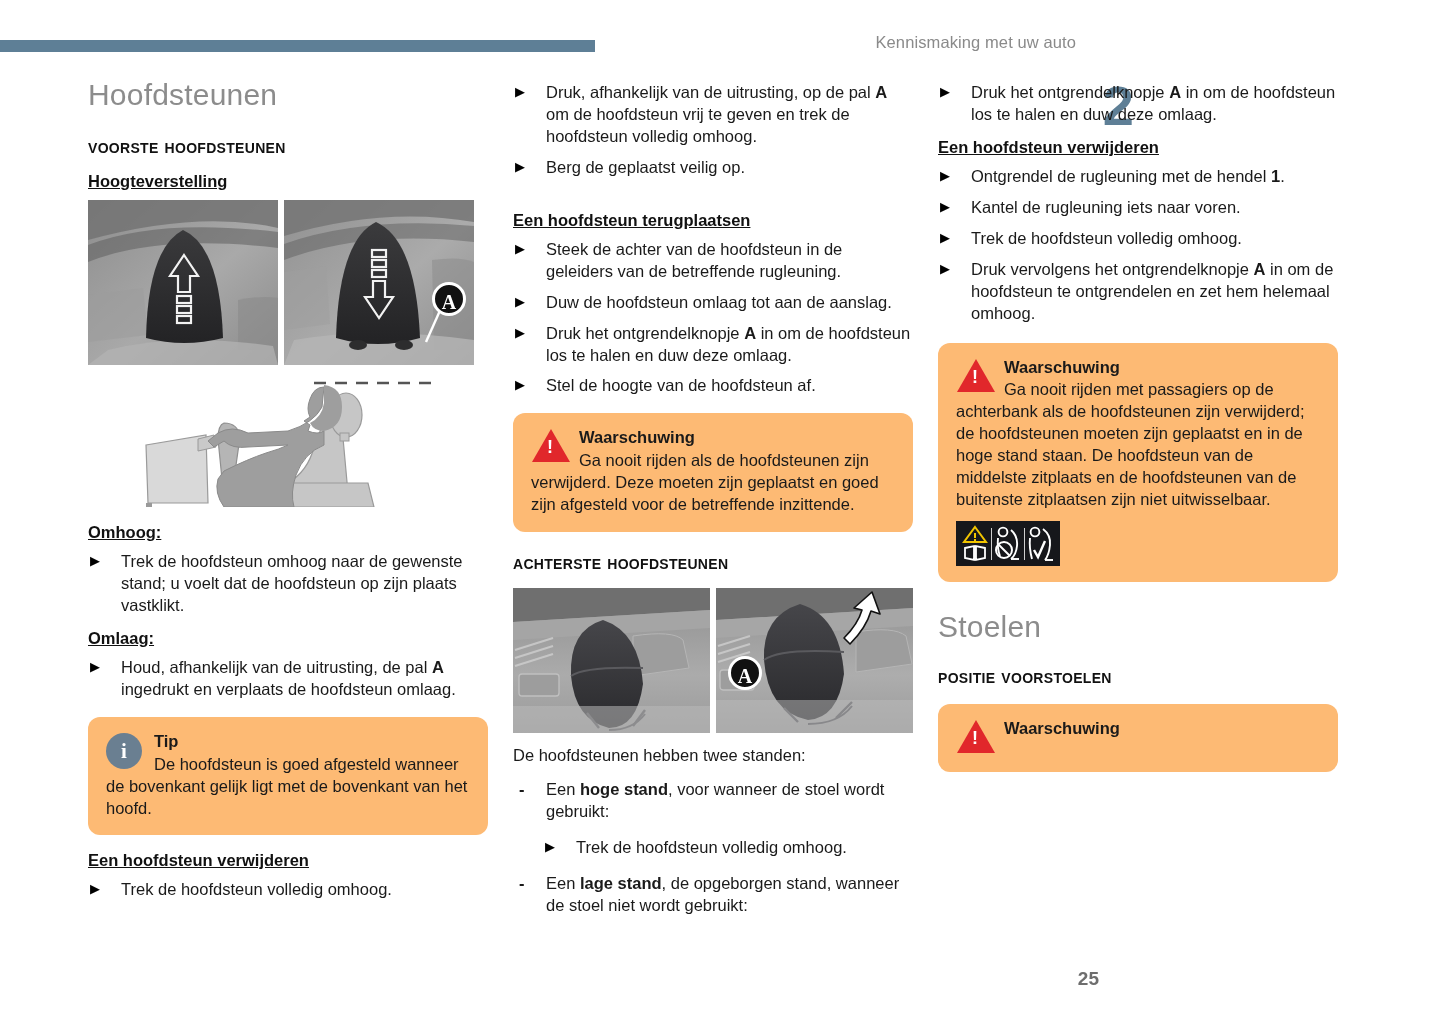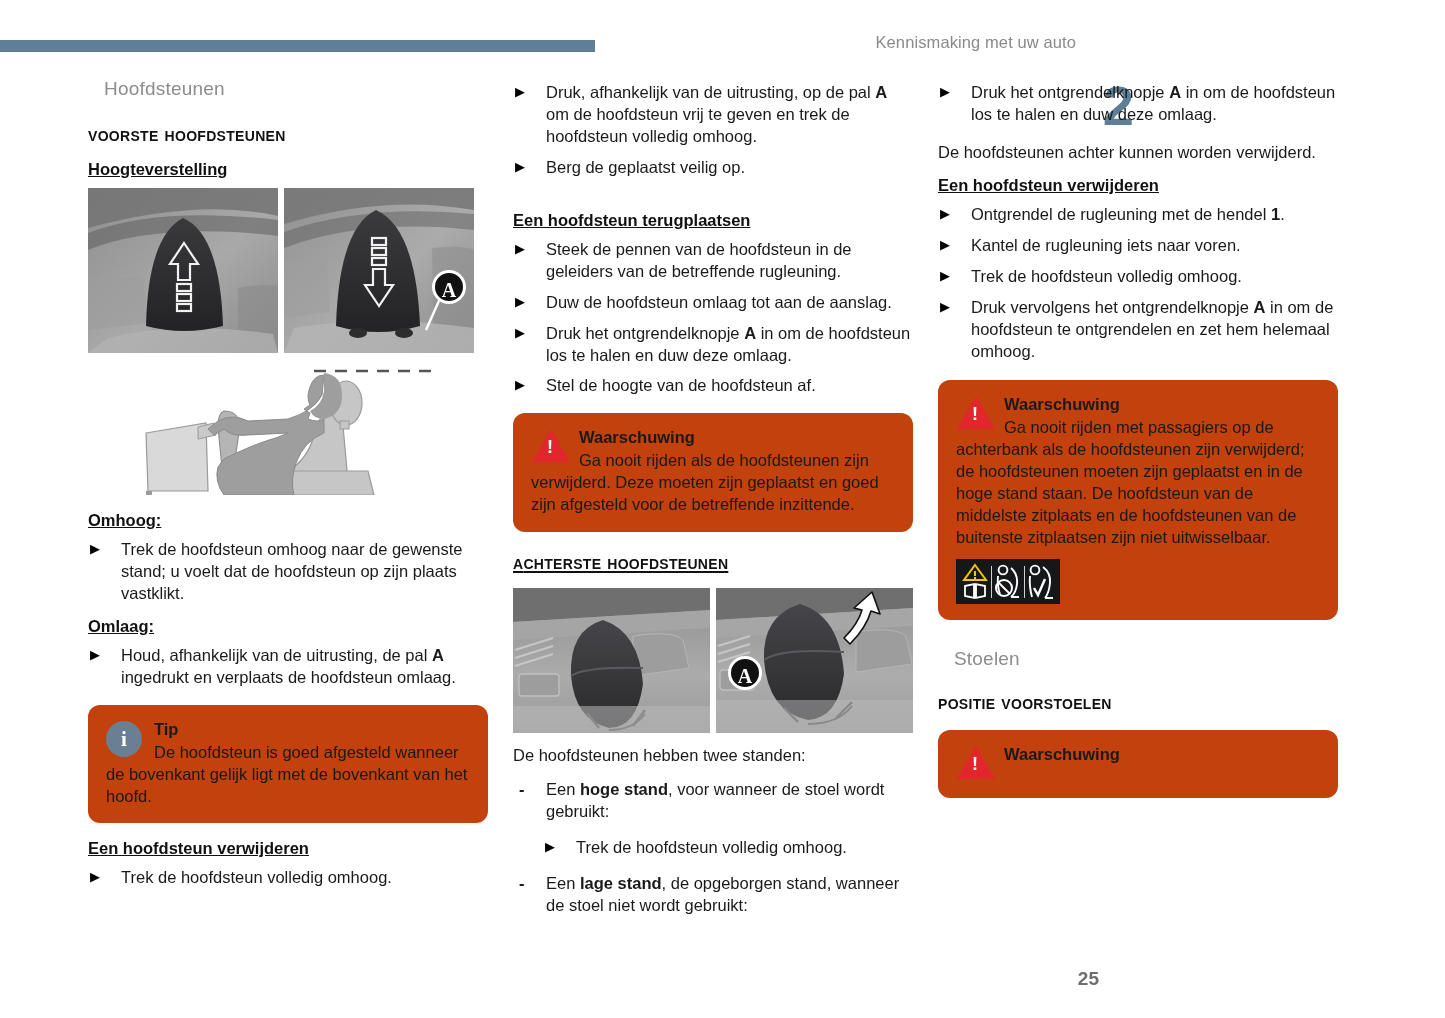--- a/index.html
+++ b/index.html
@@ -62,24 +62,24 @@
   .col {
     position: absolute;
     top: 78px;
   }
   .col-left   { left: 88px;  width: 400px; }
   .col-mid    { left: 513px; width: 400px; }
   .col-right  { left: 938px; width: 400px; }
 
   
   h1.section-title {
-    font-size: 19px;
+    font-size: 30px;
     font-weight: normal;
     color: #8c8c8c;
-    margin: 0 0 22px 16px;
+    margin: 0 0 22px 0;
     letter-spacing: .2px;
   }
   h2.subsection-title {
     font-size: 20.5px;
     font-weight: bold;
     margin: 0 0 14px 0;
     color: #111;
     font-variant: small-caps;
     text-transform: lowercase;
     letter-spacing: .3px;
@@ -128,21 +128,21 @@
     content: "-";
     position: absolute;
     left: 6px;
     top: 0;
     font-weight: bold;
   }
   ul.bullets.indented { margin-left: 30px; margin-top: 14px; margin-bottom: 14px; }
 
   
   .callout {
-    background: #c2410c;
+    background: #fdba74;
     border-radius: 12px;
     padding: 14px 18px 16px 18px;
     margin: 16px 0 16px 0;
     font-size: 16.5px;
     line-height: 1.33;
     position: relative;
   }
   .callout .callout-icon {
     float: left;
     width: 40px;
@@ -364,37 +364,37 @@
 
   <div class="col col-mid" style="top:82px;">
 
     <ul class="bullets">
       <li>Druk, afhankelijk van de uitrusting, op de pal <b>A</b> om de hoofdsteun vrij te geven en trek de hoofdsteun volledig omhoog.</li>
       <li>Berg de geplaatst veilig op.</li>
     </ul>
 
     <h3 class="sub-head" style="margin-top:32px;">Een hoofdsteun terugplaatsen</h3>
     <ul class="bullets">
-      <li>Steek de pennen van de hoofdsteun in de geleiders van de betreffende rugleuning.</li>
+      <li>Steek de achter van de hoofdsteun in de geleiders van de betreffende rugleuning.</li>
       <li>Duw de hoofdsteun omlaag tot aan de aanslag.</li>
       <li>Druk het ontgrendelknopje <b>A</b> in om de hoofdsteun los te halen en duw deze omlaag.</li>
       <li>Stel de hoogte van de hoofdsteun af.</li>
     </ul>
 
     <div class="callout">
       <div class="head-wrap">
         <div class="callout-icon">
           <div class="tri-warn"></div>
         </div>
         <span class="callout-label">Waarschuwing</span>
         <span class="callout-body">Ga nooit rijden als de hoofdsteunen zijn verwijderd. Deze moeten zijn geplaatst en goed zijn afgesteld voor de betreffende inzittende.</span>
       </div>
     </div>
 
-    <h2 class="subsection-title" style="margin-top:18px;text-decoration:underline;">Achterste hoofdsteunen</h2>
+    <h2 class="subsection-title" style="margin-top:18px;">Achterste hoofdsteunen</h2>
 
     <div class="fig" style="margin-bottom:12px;">
       <div class="fig-pair">
         <div class="photo" style="width:197px;height:145px;">
           <svg width="197" height="145" viewBox="0 0 197 145">
             <defs>
               <linearGradient id="rbg1" x1="0" y1="0" x2="0" y2="1">
                 <stop offset="0%" stop-color="#8f8f8f"></stop>
                   <stop offset="60%" stop-color="#ababab"></stop>
                   <stop offset="100%" stop-color="#9a9a9a"></stop>
@@ -469,21 +469,20 @@
       <li>Een <b>lage stand</b>, de opgeborgen stand, wanneer de stoel niet wordt gebruikt:</li>
     </ul>
   </div>
 
   <div class="col col-right" style="top:82px;">
 
     <ul class="bullets">
       <li>Druk het ontgrendelknopje <b>A</b> in om de hoofdsteun los te halen en duw deze omlaag.</li>
     </ul>
 
-    <p class="para" style="margin-top:16px;">De hoofdsteunen achter kunnen worden verwijderd.</p>
 
     <h3 class="sub-head">Een hoofdsteun verwijderen</h3>
     <ul class="bullets">
       <li>Ontgrendel de rugleuning met de hendel <b>1</b>.</li>
       <li>Kantel de rugleuning iets naar voren.</li>
       <li>Trek de hoofdsteun volledig omhoog.</li>
       <li>Druk vervolgens het ontgrendelknopje <b>A</b> in om de hoofdsteun te ontgrendelen en zet hem helemaal omhoog.</li>
     </ul>
 
     <div class="callout" style="margin-top:18px;">

